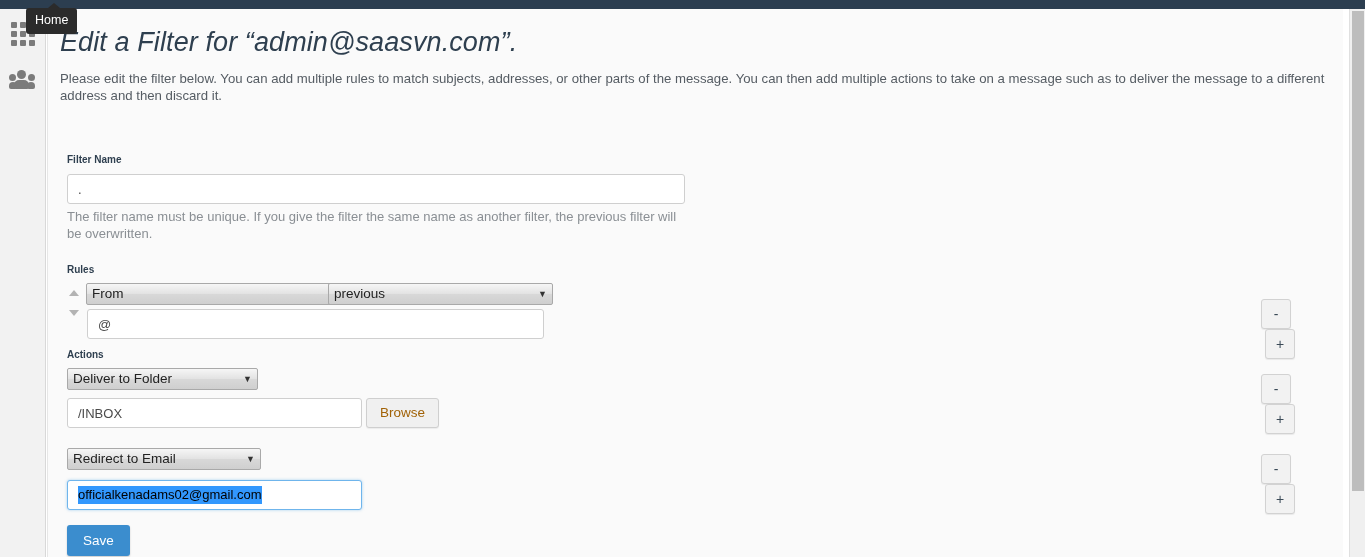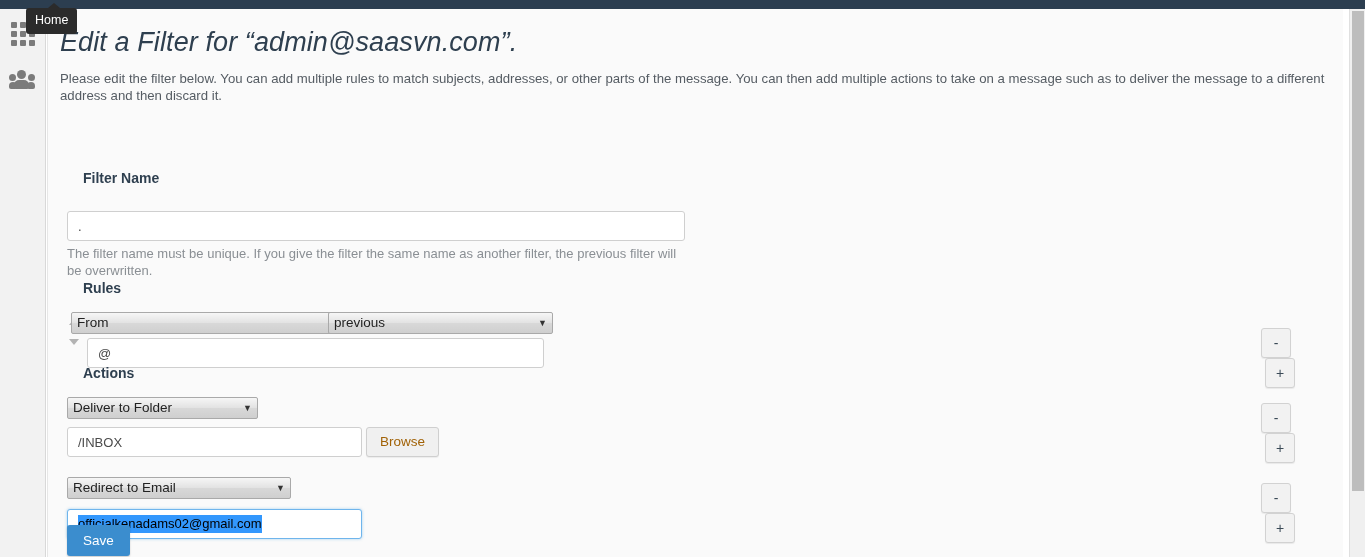--- a/index.html
+++ b/index.html
@@ -96,24 +96,24 @@
   }
   p.page-desc {
     margin: 12px 0 0 0;
     width: 1276px;
     font-size: 13.2px;
     line-height: 17px;
     color: #555c63;
   }
 
   .section-label {
-    font-size: 14px;
+    font-size: 10px;
     font-weight: bold;
     color: #2e3f4f;
-    margin: 16px;
+    margin: 0;
   }
   .help-text {
     font-size: 13px;
     line-height: 17px;
     color: #8a8f94;
     margin: 4px 0 0 0;
     width: 620px;
   }
 
   
@@ -296,21 +296,21 @@
 
       <div style="position:absolute; left:19px; top:237px;">
         <div class="section-label">Rules</div>
 
         <div style="position:relative; margin-top:8px; width:1230px; height:60px;">
           <div class="sortarrows" style="top:7px;">
             <span class="up"></span>
             <span class="down"></span>
           </div>
 
-          <div class="sel" style="position:absolute; left:4px; top:0px; width:272px;">
+          <div class="sel" style="position:absolute; left:19px; top:0px; width:272px;">
             <span>From</span>
             <span class="arrow">▼</span>
           </div>
 
           <div class="sel" style="position:absolute; left:261px; top:0px; width:225px;">
             <span>previous</span>
             <span class="arrow">▼</span>
           </div>
 
           <input class="txtinput" style="position: absolute; left: 20px; top: 26px; width: 457px;" type="text" value="@">
@@ -335,21 +335,21 @@
 
           <span class="browse-btn" style="position:absolute; left:299px; top:30px;">Browse</span>
 
           <div style="position:absolute; left:1194px; top:6px;">
             <span class="pmbtn">-</span>
             <span class="pmbtn" style="margin-left:4px;">+</span>
           </div>
         </div>
 
         <div style="position:relative; margin-top:12px; width:1230px; height:62px;">
-          <div class="sel" style="position:absolute; left:0px; top:0px; width:224px;">
+          <div class="sel" style="position:absolute; left:0px; top:0px; width:194px;">
             <span>Redirect to Email</span>
             <span class="arrow">▼</span>
           </div>
 
           <div class="txtinput focused-input" style="position:absolute; left:0px; top:32px; width:295px; display:flex; align-items:center;">
             <span class="sel-text">officialkenadams02@gmail.com</span>
           </div>
 
           <div style="position:absolute; left:1194px; top:6px;">
             <span class="pmbtn">-</span>

